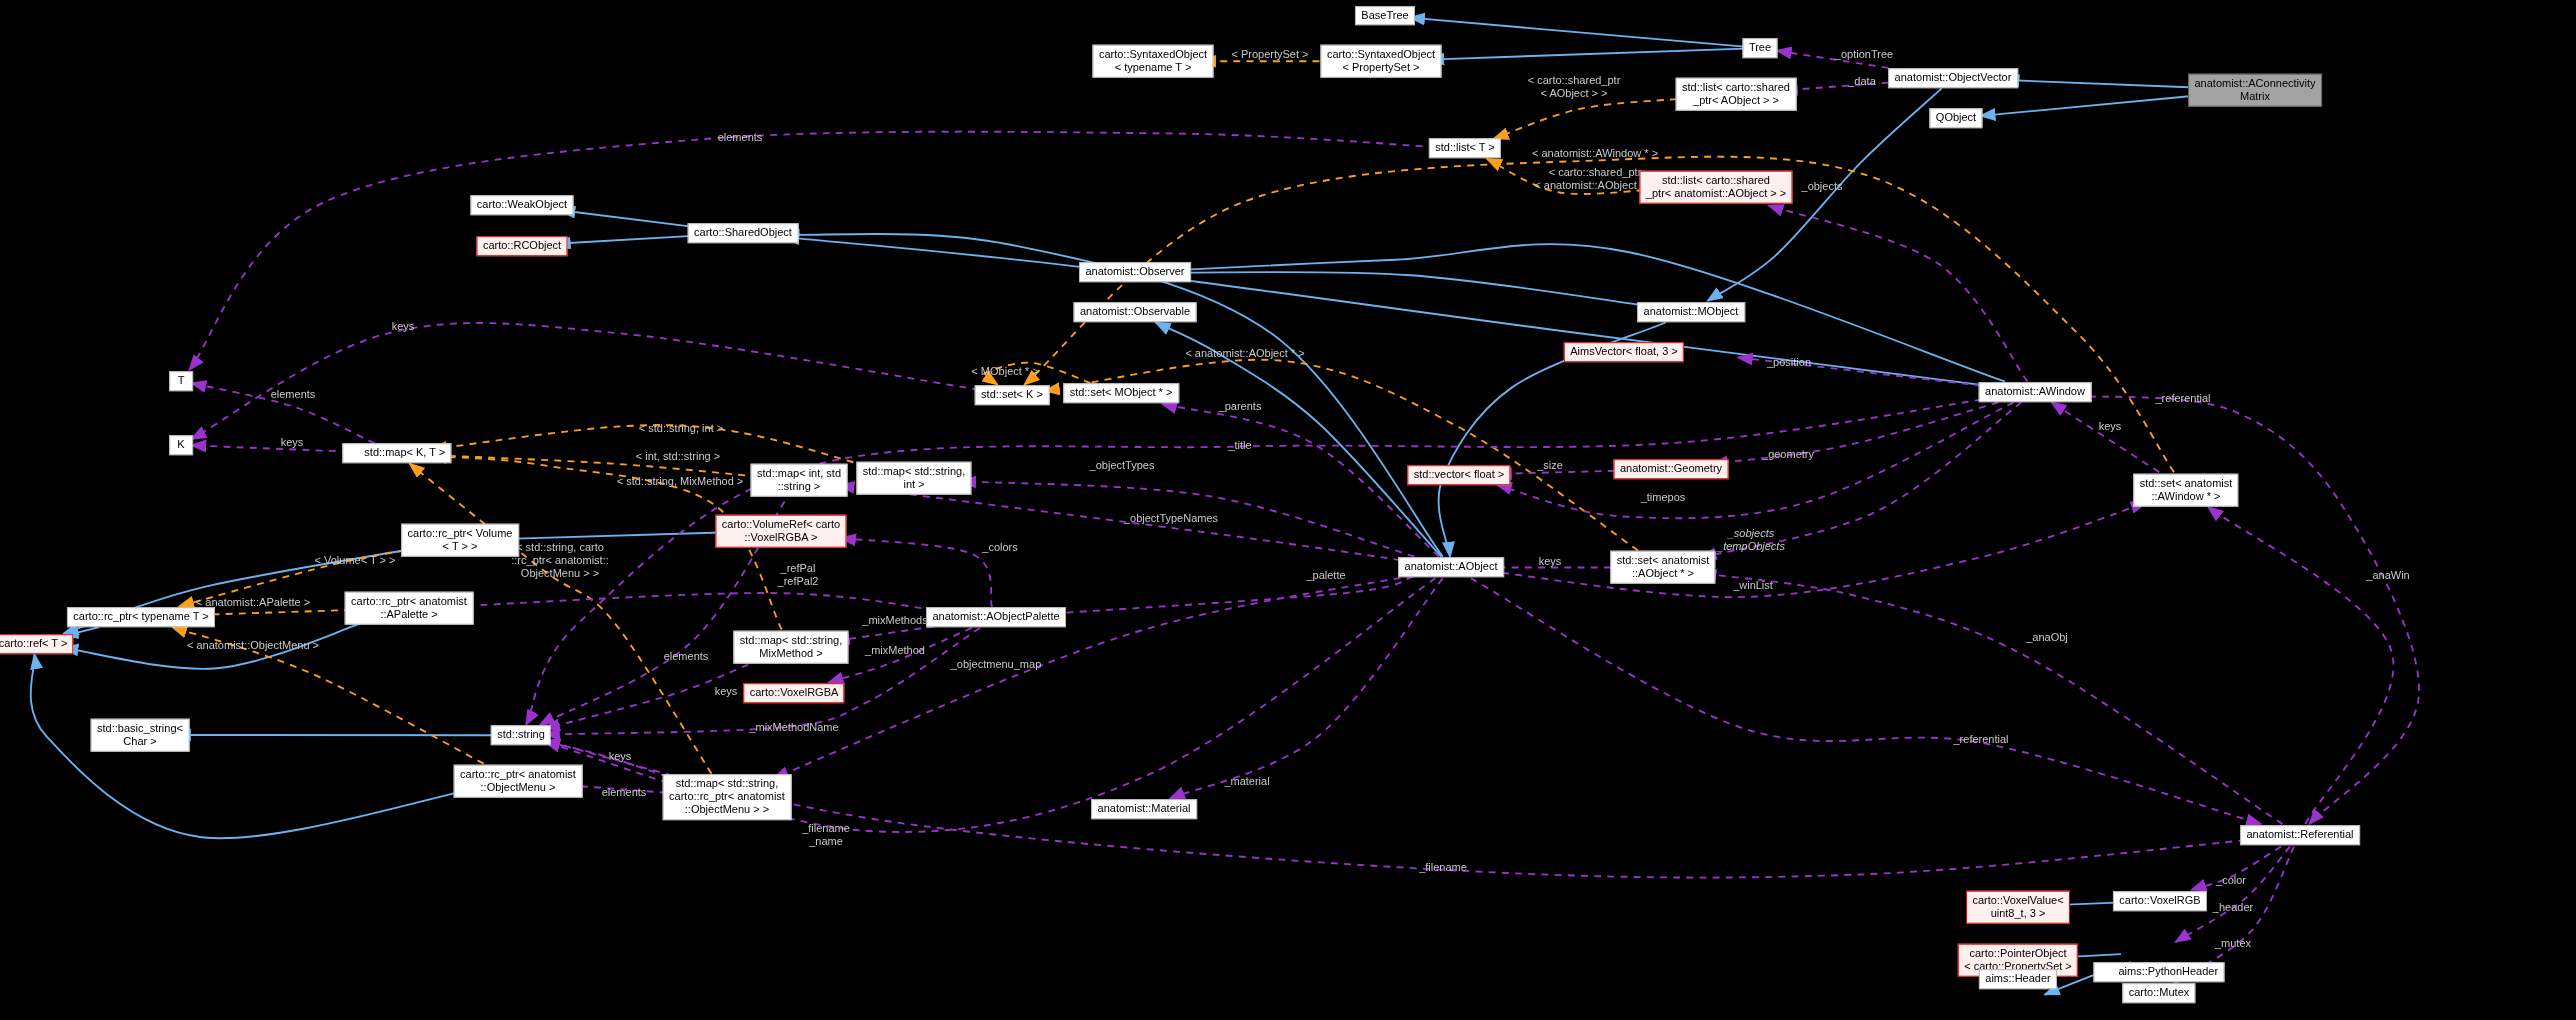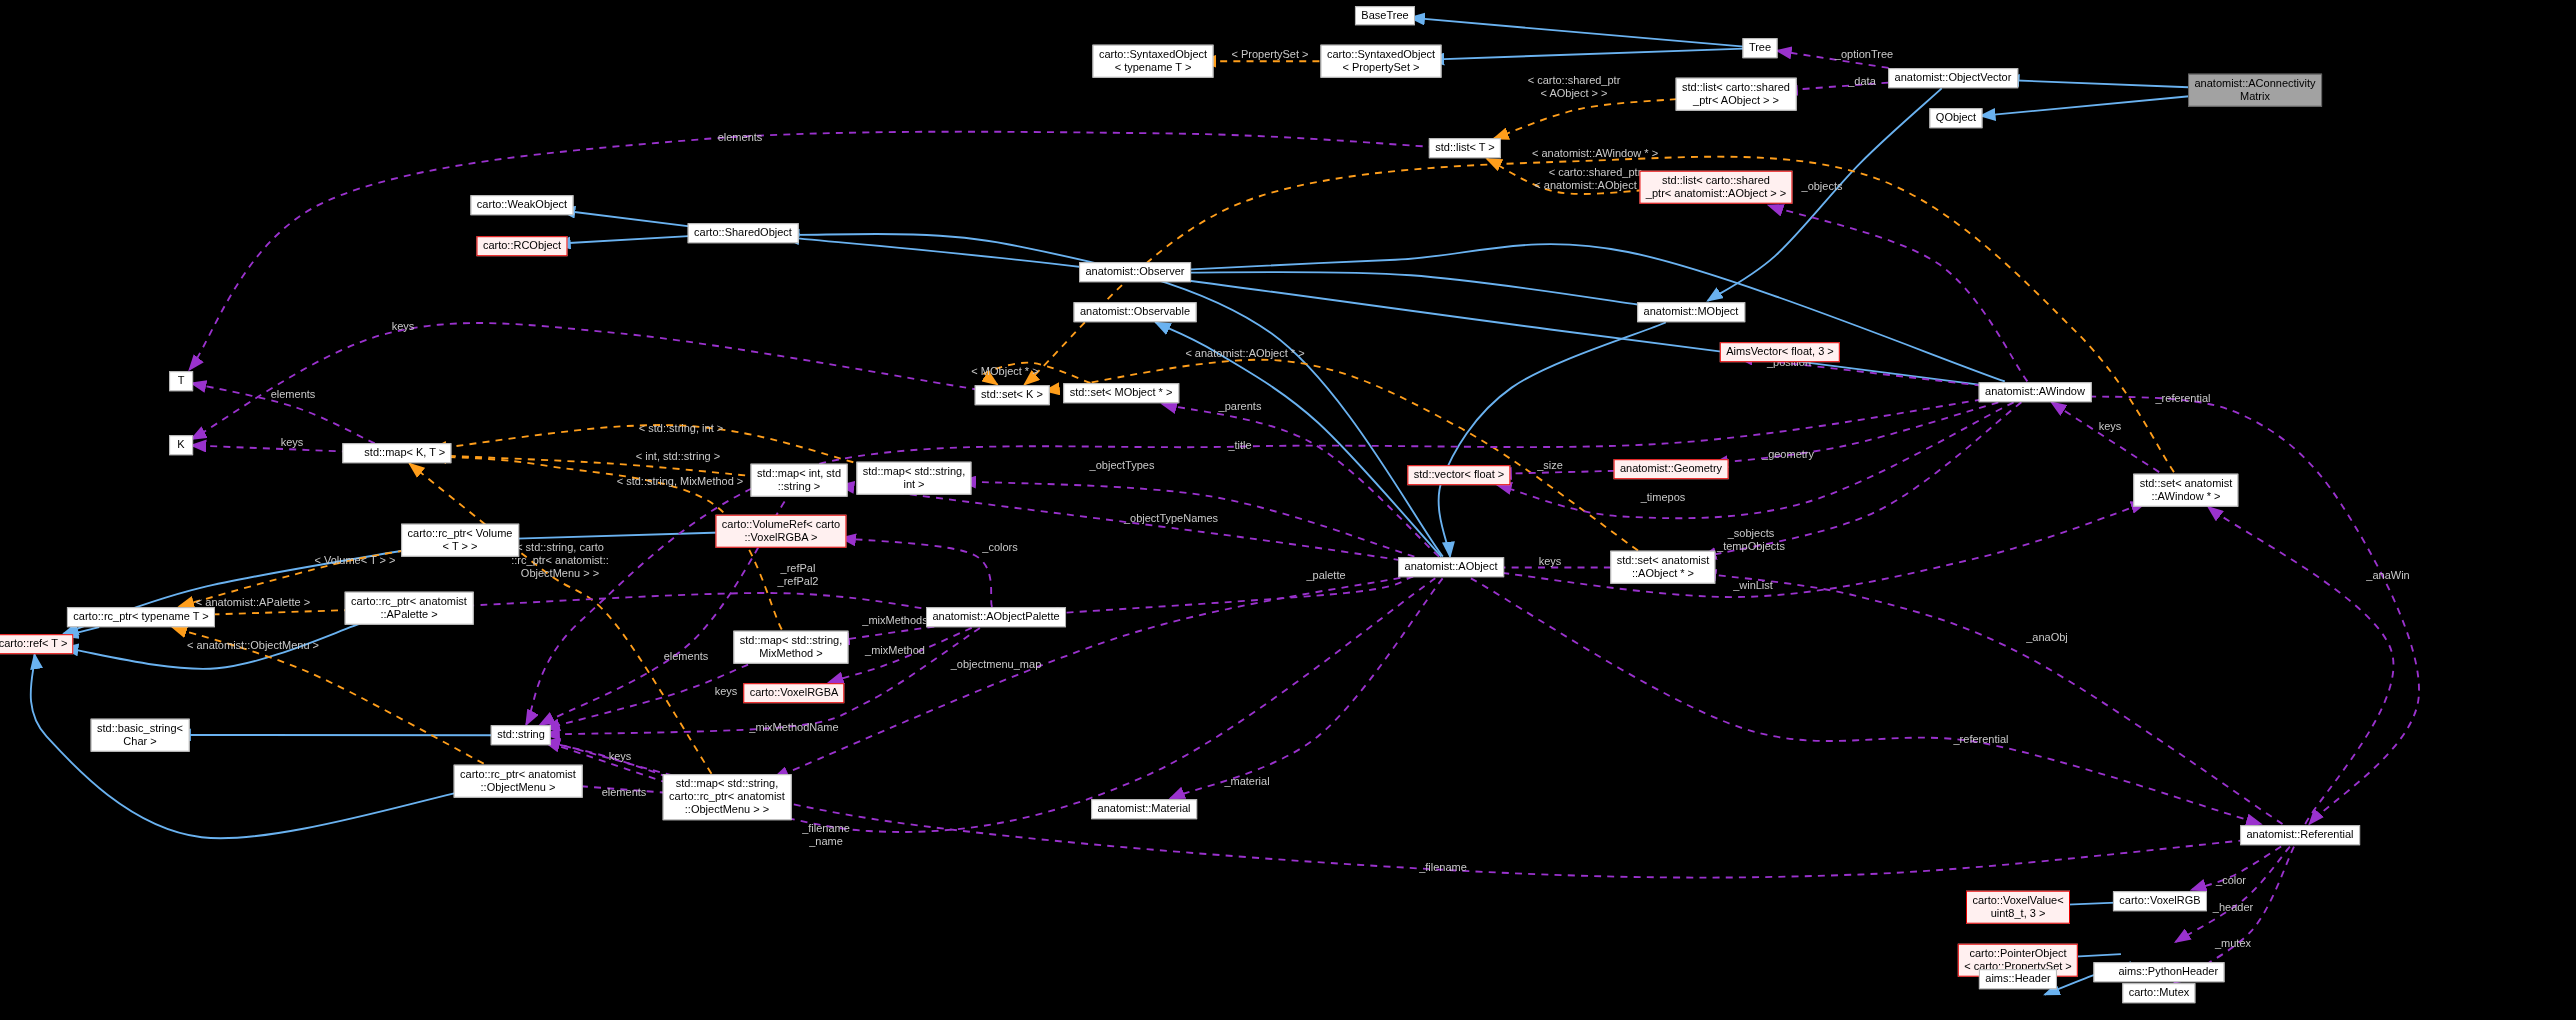--- a/index.html
+++ b/index.html
@@ -155,21 +155,21 @@
       </div>
       <div class="node" style="left: 1135px; top: 272px; min-width: 72px;">
         <span style="display: block;">anatomist::Observer</span>
       </div>
       <div class="node" style="left: 1135px; top: 312px; min-width: 81px;">
         <span style="display: block;">anatomist::Observable</span>
       </div>
       <div class="node" style="left: 1691px; top: 312px; min-width: 71px;">
         <span style="display: block;">anatomist::MObject</span>
       </div>
-      <div class="node red" style="left: 1780px; top: 352px; min-width: 82px;">
+      <div class="node red" style="left: 1624px; top: 352px; min-width: 82px;">
         <span style="display: block;">AimsVector&lt; float, 3 &gt;</span>
       </div>
       <div class="node" style="left: 1012px; top: 395px; min-width: 55px;">
         <span style="display: block;">std::set&lt; K &gt;</span>
       </div>
       <div class="node" style="left: 1121px; top: 393px; min-width: 84px;">
         <span style="display: block;">std::set&lt; MObject * &gt;</span>
       </div>
       <div class="node" style="left: 181px; top: 381px; min-width: 11px;">
         <span style="display: block;">T</span>
@@ -398,21 +398,21 @@
       </div>
       <div class="elabel" style="left: 1550px; top: 465px;">
         <span style="display: block;">_size</span>
       </div>
       <div class="elabel" style="left: 1663px; top: 497px;">
         <span style="display: block;">_timepos</span>
       </div>
       <div class="elabel" style="left: 1550px; top: 561px;">
         <span style="display: block;">keys</span>
       </div>
-      <div class="elabel" style="left: 1751px; top: 540px;">
+      <div class="elabel" style="left: 1751px; top: 540px; font-style: italic;">
         <span style="display: block;">_sobjects</span>
         <span style="display: block;">_tempObjects</span>
       </div>
       <div class="elabel" style="left: 1753px; top: 585px;">
         <span style="display: block;">_winList</span>
       </div>
       <div class="elabel" style="left: 2110px; top: 426px;">
         <span style="display: block;">keys</span>
       </div>
       <div class="elabel" style="left: 2183px; top: 398px;">

